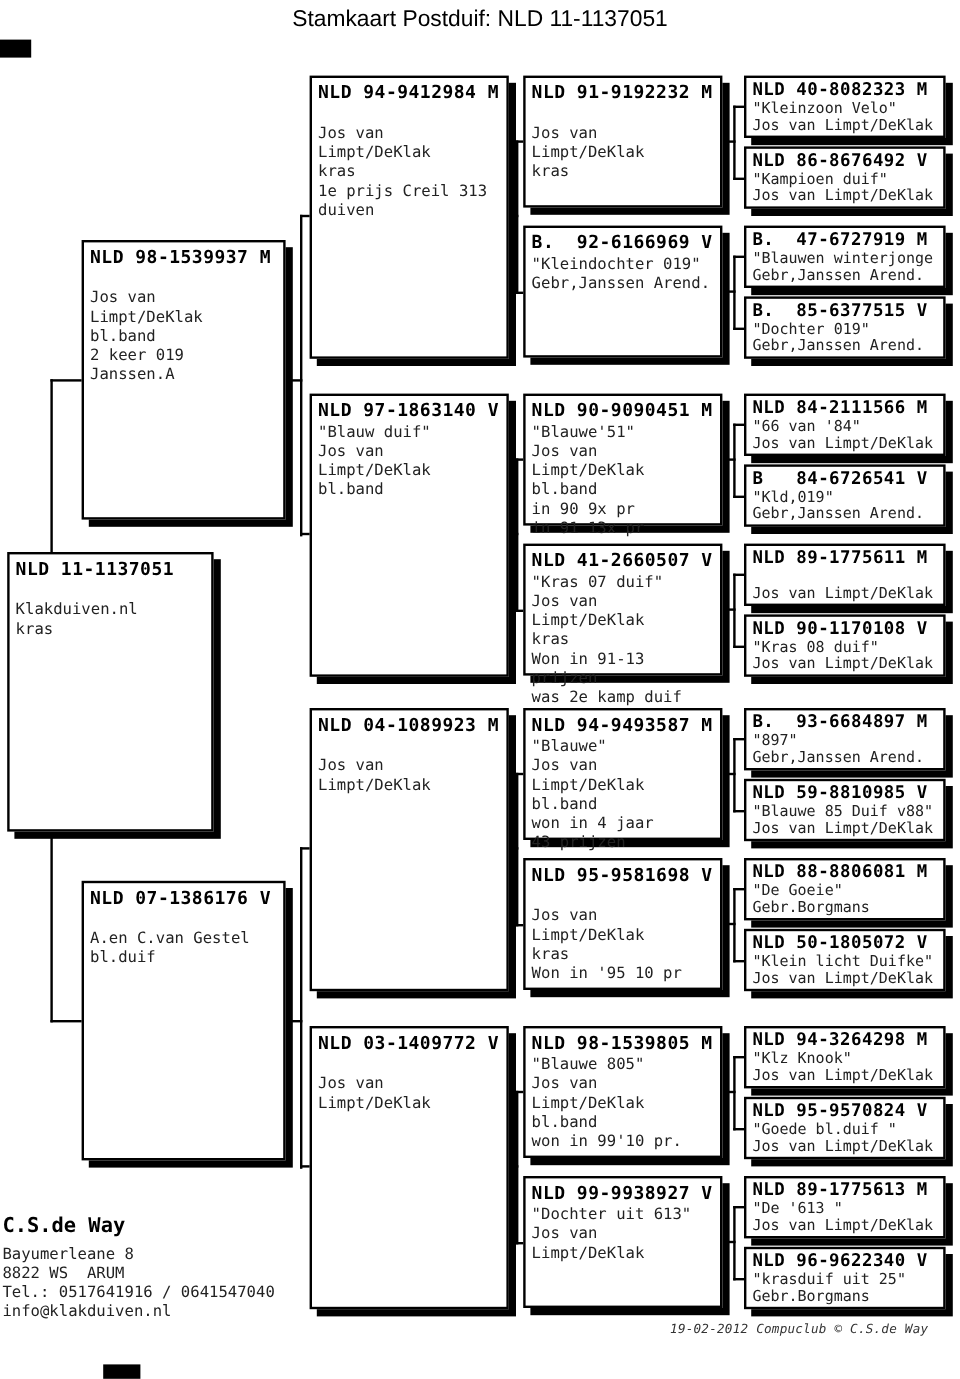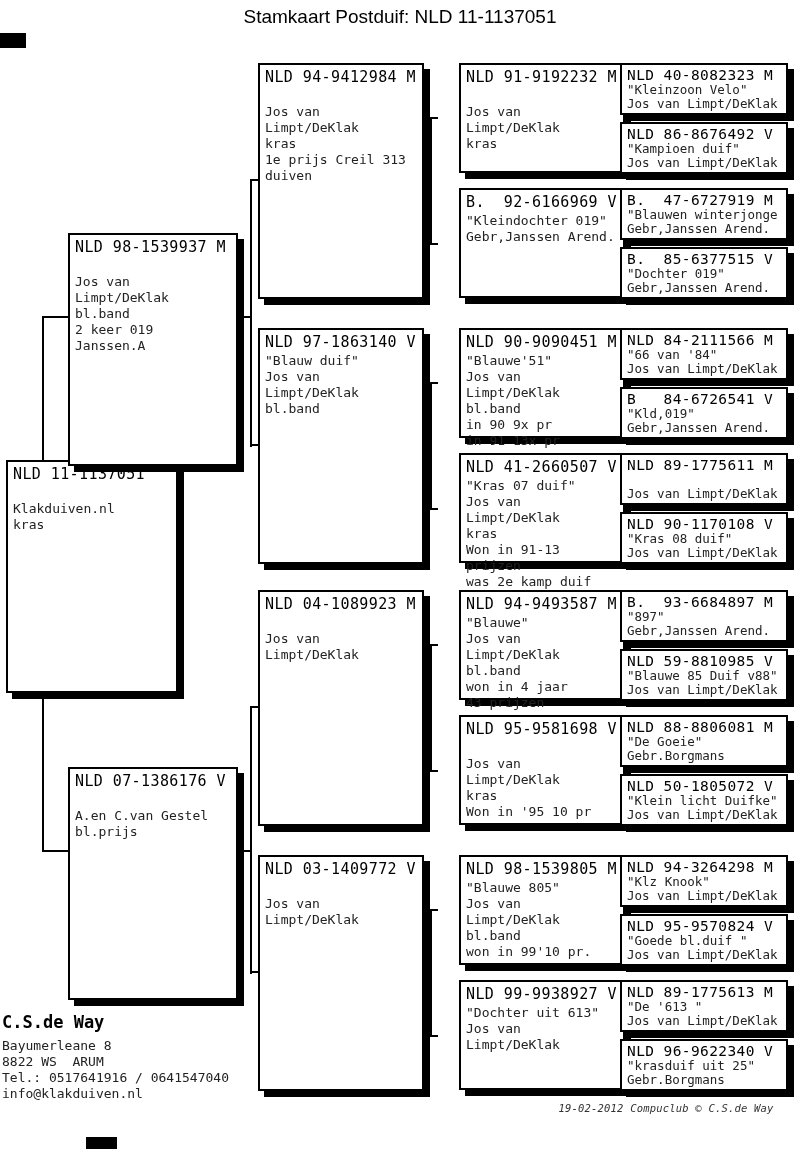--- a/index.html
+++ b/index.html
@@ -9,26 +9,26 @@
   }
   .title{
     position:absolute;left:0;top:6px;width:800px;text-align:center;
     font-family:"Liberation Sans",sans-serif;font-size:19px;color:#000;
   }
   .box{
     position:absolute;background:#fff;border:2px solid #000;
     box-shadow:6px 6px 0 #000;box-sizing:border-box;padding:2px 5px;z-index:2;
   }
   .g1{left:6px;width:172px;height:233px;}
-  .g2{left:68px;width:170px;height:233px;margin-top:33px;}
+  .g2{left:68px;width:170px;height:233px;}
   .g3{left:258px;width:166px;height:236px;}
-  .g4{left:459px;width:166px;height:110px;}
+  .g4{left:436px;width:166px;height:110px;}
   .g5{left:620px;width:168px;height:52px;}
   .ring{
-    font-weight:normal;font-size:15px;line-height:20px;letter-spacing:0.4px;
+    font-weight:bold;font-size:15px;line-height:20px;letter-spacing:0.4px;
     white-space:pre;color:#000;
   }
   .g5 .ring{font-size:14.5px;line-height:16px;}
   .body{
     font-size:13px;line-height:16px;white-space:pre-wrap;color:#222;margin-top:1px;
   }
   .g5 .body{font-size:12.5px;line-height:14px;margin-top:0;}
   .ln{position:absolute;background:#000;z-index:1;}
   .footer-name{
     position:absolute;left:2px;top:1012px;font-weight:bold;font-size:17px;color:#000;
@@ -121,21 +121,21 @@
   <div class="ring">NLD 98-1539937 M</div>
   <div class="body">
 Jos van Limpt/DeKlak
 bl.band
 2 keer 019 Janssen.A</div>
 </div>
 <div class="box g2" style="top:734px">
   <div class="ring">NLD 07-1386176 V</div>
   <div class="body">
 A.en C.van Gestel
-bl.prijs</div>
+bl.duif</div>
 </div>
 
 <div class="box g3" style="top:63px">
   <div class="ring">NLD 94-9412984 M</div>
   <div class="body">
 Jos van Limpt/DeKlak
 kras
 1e prijs Creil 313
 duiven</div>
 </div>

